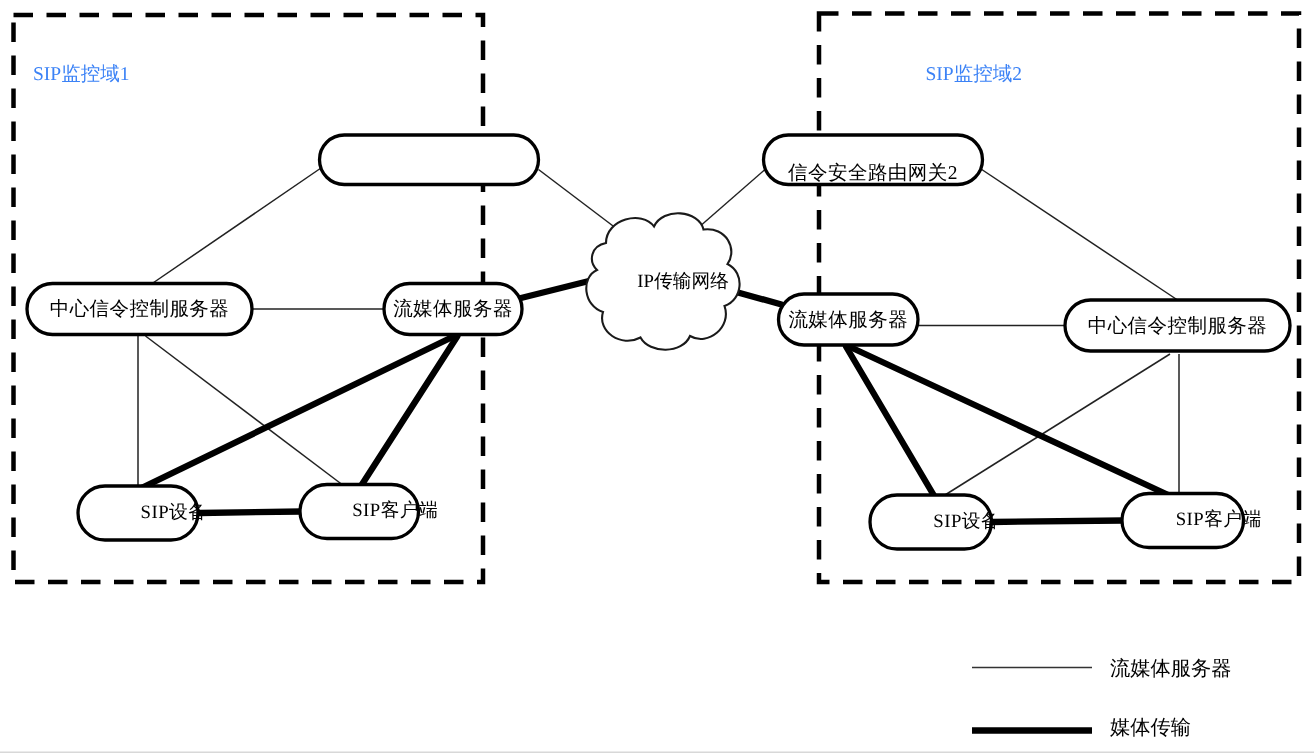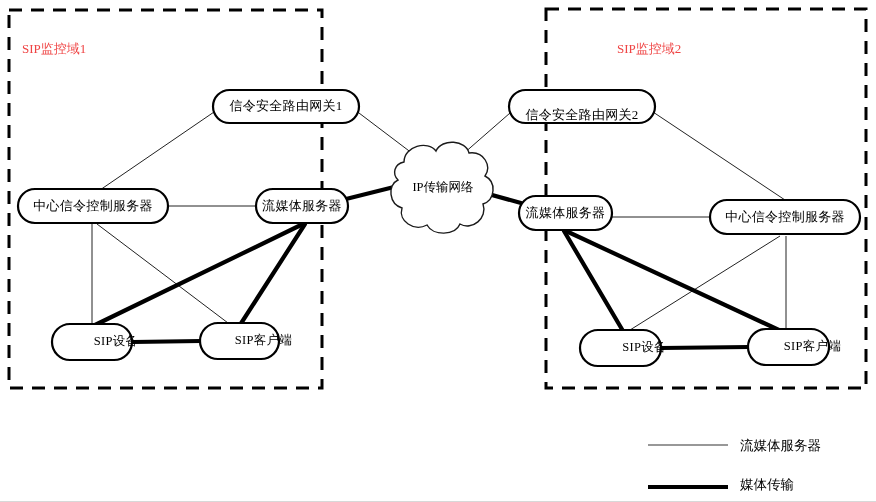--- a/index.html
+++ b/index.html
@@ -63,21 +63,21 @@
     letter-spacing: 0.3px;
     white-space: nowrap;
     pointer-events: none;
   }
   .node-label.small {
     font-size: 12.5px;
     margin-left: 24px;
   }
   .domain-label {
     position: absolute;
-    color: #ef4444;
+    color: #3b82f6;
     font-size: 13px;
     white-space: nowrap;
   }
   .cloud-label {
     position: absolute;
     color: #000000;
     font-size: 12.5px;
     white-space: nowrap;
     text-align: center;
   }
@@ -170,23 +170,22 @@
     <rect class="node-shape" x="580" y="330" width="81" height="36" rx="18"></rect>
     <rect class="node-shape" x="748" y="329" width="81" height="36" rx="18"></rect>
 
     <line class="legend-line-thin" x1="648" y1="445" x2="728" y2="445"></line>
     <line class="legend-line-thick" x1="648" y1="487" x2="728" y2="487"></line>
   </svg>
 
   <div class="domain-label" style="left:22px; top:40px;">SIP监控域1</div>
   <div class="domain-label" style="left:617px; top:40px;">SIP监控域2</div>
 
-  <div class="cloud-label" style="left:400px; top:179px; width:86px;">IP传输网络</div>
-
-  <div class="node-label" style="left:213px; top:90px; width:146px; height:33px;">信令安全路由网关1</div>
+  <div class="cloud-label" style="left:400px; top:179px; width:86px;text-align:right;">IP传输网络</div>
+
   <div class="node-label" style="left:18px; top:189px; width:150px; height:34px;">中心信令控制服务器</div>
   <div class="node-label" style="left:256px; top:189px; width:92px; height:34px;">流媒体服务器</div>
   <div class="node-label small" style="left:52px; top:324px; width:80px; height:36px;">SIP设备</div>
   <div class="node-label small" style="left:200px; top:323px; width:79px; height:36px;">SIP客户端</div>
 
   <div class="node-label" style="left:509px; top:90px; width:146px; height:50px;">信令安全路由网关2</div>
   <div class="node-label" style="left:519px; top:196px; width:93px; height:34px;">流媒体服务器</div>
   <div class="node-label" style="left:710px; top:200px; width:150px; height:34px;">中心信令控制服务器</div>
   <div class="node-label small" style="left:580px; top:330px; width:81px; height:36px;">SIP设备</div>
   <div class="node-label small" style="left:748px; top:329px; width:81px; height:36px;">SIP客户端</div>

